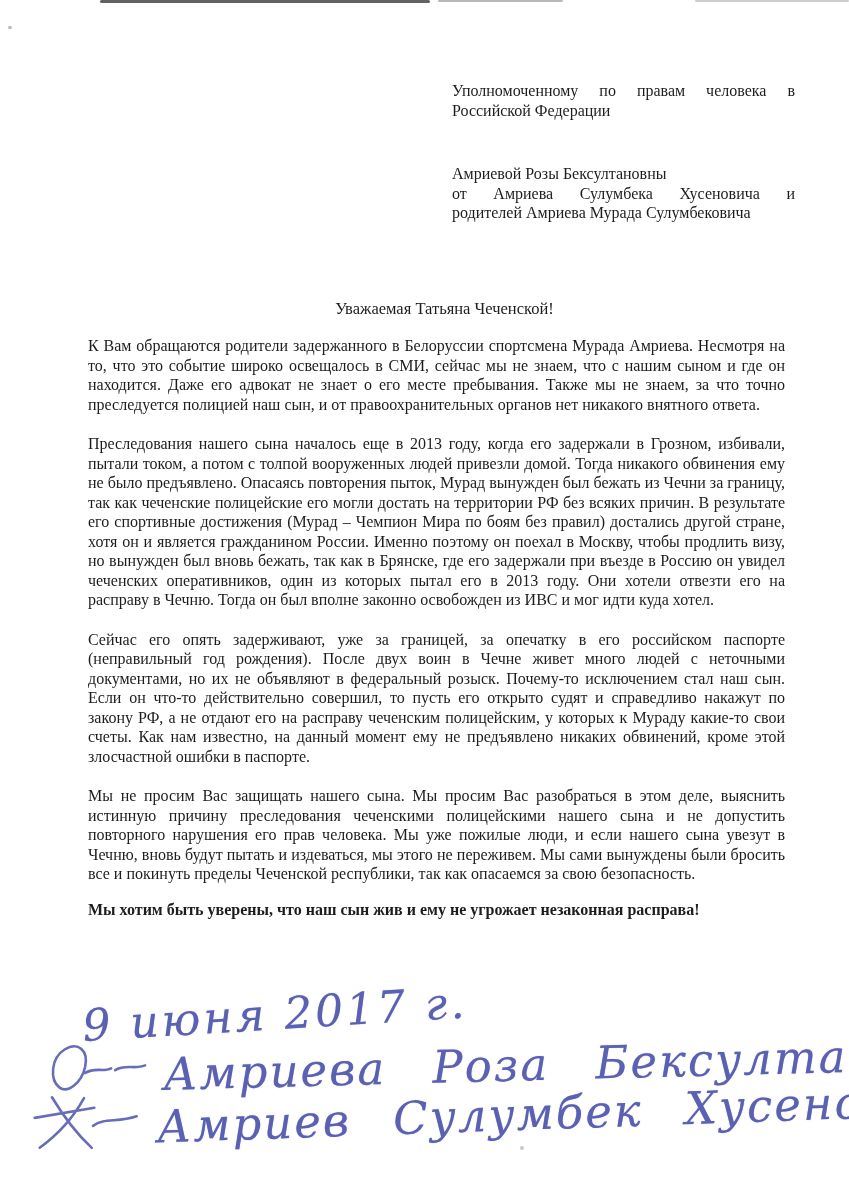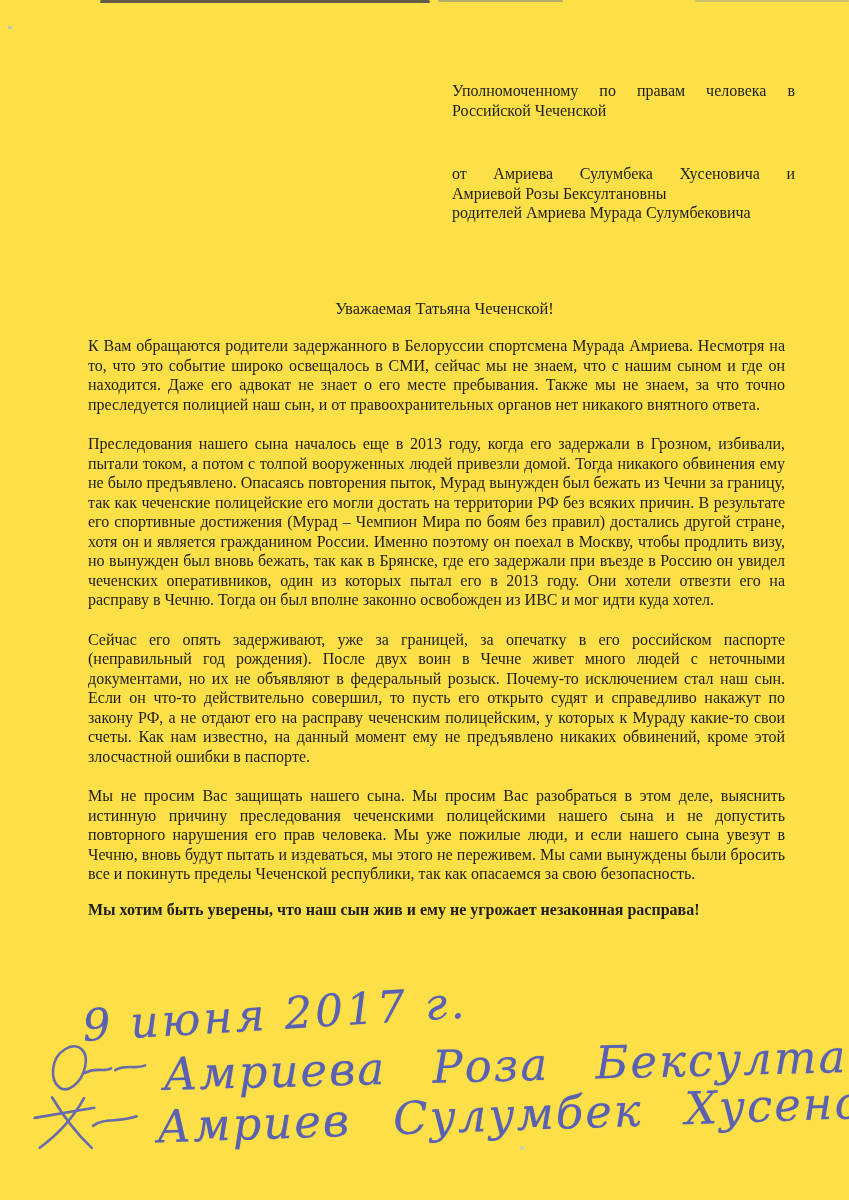--- a/index.html
+++ b/index.html
@@ -2,21 +2,21 @@
 <html lang="ru"><head>
 <meta charset="utf-8">
 <style>
   html, body { margin: 0; padding: 0; background: #e8e8e8; }
 
   .page {
     position: relative;
     width: 849px;
     height: 1200px;
     margin: 0 auto;
-    background: #fde047;
+    background: #ffffff;
     overflow: hidden;
     font-family: "Liberation Serif", "DejaVu Serif", serif;
     color: #1d1d1b;
   }
 
   
   .artifact { position: absolute; border-radius: 2px; }
   .artifact-1 { left: 100px; top: 0; width: 330px; height: 3px; background: #474747; opacity: .85; }
   .artifact-2 { left: 438px; top: 0; width: 125px; height: 2px; background: #8a8a8a; opacity: .6; }
   .artifact-3 { left: 695px; top: 0; width: 154px; height: 2px; background: #9c9c9c; opacity: .5; }
@@ -87,26 +87,26 @@
 <div class="page">
 
   <div class="artifact artifact-1"></div>
   <div class="artifact artifact-2"></div>
   <div class="artifact artifact-3"></div>
   <div class="artifact artifact-4"></div>
   <div class="artifact artifact-5"></div>
 
   <div class="recipient-block typed">
     <div class="hdr-line stretch">Уполномоченному по правам человека в</div>
-    <div class="hdr-line">Российской Чеченской</div>
+    <div class="hdr-line">Российской Федерации</div>
   </div>
 
   <div class="sender-block typed">
+    <div class="hdr-line">Амриевой Розы Бексултановны</div>
     <div class="hdr-line stretch">от Амриева Сулумбека Хусеновича и</div>
-    <div class="hdr-line">Амриевой Розы Бексултановны</div>
     <div class="hdr-line">родителей Амриева Мурада Сулумбековича</div>
   </div>
 
   <div class="salutation">Уважаемая Татьяна Чеченской!</div>
 
   <div class="body-text typed">
     <p>К Вам обращаются родители задержанного в Белоруссии спортсмена Мурада Амриева. Несмотря на то, что это событие широко освещалось в СМИ, сейчас мы не знаем, что с нашим сыном и где он находится. Даже его адвокат не знает о его месте пребывания. Также мы не знаем, за что точно преследуется полицией наш сын, и от правоохранительных органов нет никакого внятного ответа.</p>
     <p>Преследования нашего сына началось еще в 2013 году, когда его задержали в Грозном, избивали, пытали током, а потом с толпой вооруженных людей привезли домой. Тогда никакого обвинения ему не было предъявлено. Опасаясь повторения пыток, Мурад вынужден был бежать из Чечни за границу, так как чеченские полицейские его могли достать на территории РФ без всяких причин. В результате его спортивные достижения (Мурад – Чемпион Мира по боям без правил) достались другой стране, хотя он и является гражданином России. Именно поэтому он поехал в Москву, чтобы продлить визу, но вынужден был вновь бежать, так как в Брянске, где его задержали при въезде в Россию он увидел чеченских оперативников, один из которых пытал его в 2013 году. Они хотели отвезти его на расправу в Чечню. Тогда он был вполне законно освобожден из ИВС и мог идти куда хотел.</p>
     <p>Сейчас его опять задерживают, уже за границей, за опечатку в его российском паспорте (неправильный год рождения). После двух воин в Чечне живет много людей с неточными документами, но их не объявляют в федеральный розыск. Почему-то исключением стал наш сын. Если он что-то действительно совершил, то пусть его открыто судят и справедливо накажут по закону РФ, а не отдают его на расправу чеченским полицейским, у которых к Мураду какие-то свои счеты. Как нам известно, на данный момент ему не предъявлено никаких обвинений, кроме этой злосчастной ошибки в паспорте.</p>
     <p class="para-last">Мы не просим Вас защищать нашего сына. Мы просим Вас разобраться в этом деле, выяснить истинную причину преследования чеченскими полицейскими нашего сына и не допустить повторного нарушения его прав человека. Мы уже пожилые люди, и если нашего сына увезут в Чечню, вновь будут пытать и издеваться, мы этого не переживем. Мы сами вынуждены были бросить все и покинуть пределы Чеченской республики, так как опасаемся за свою безопасность.</p>

